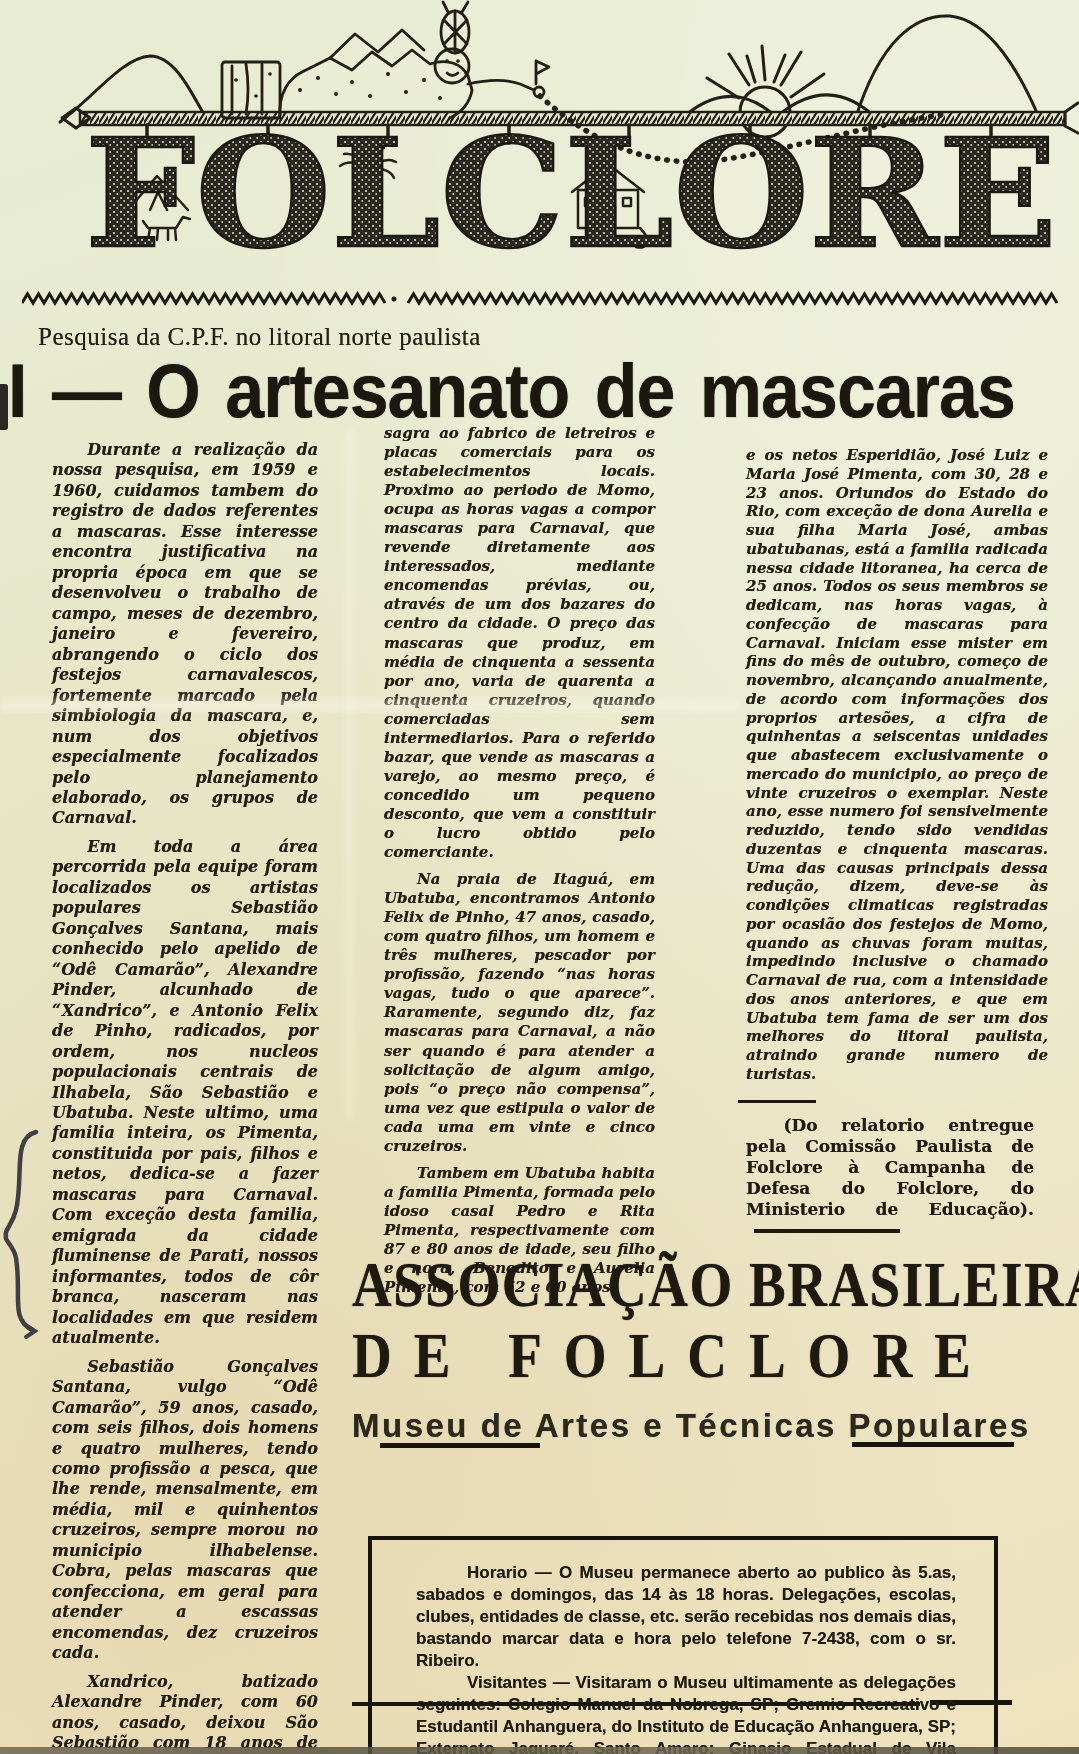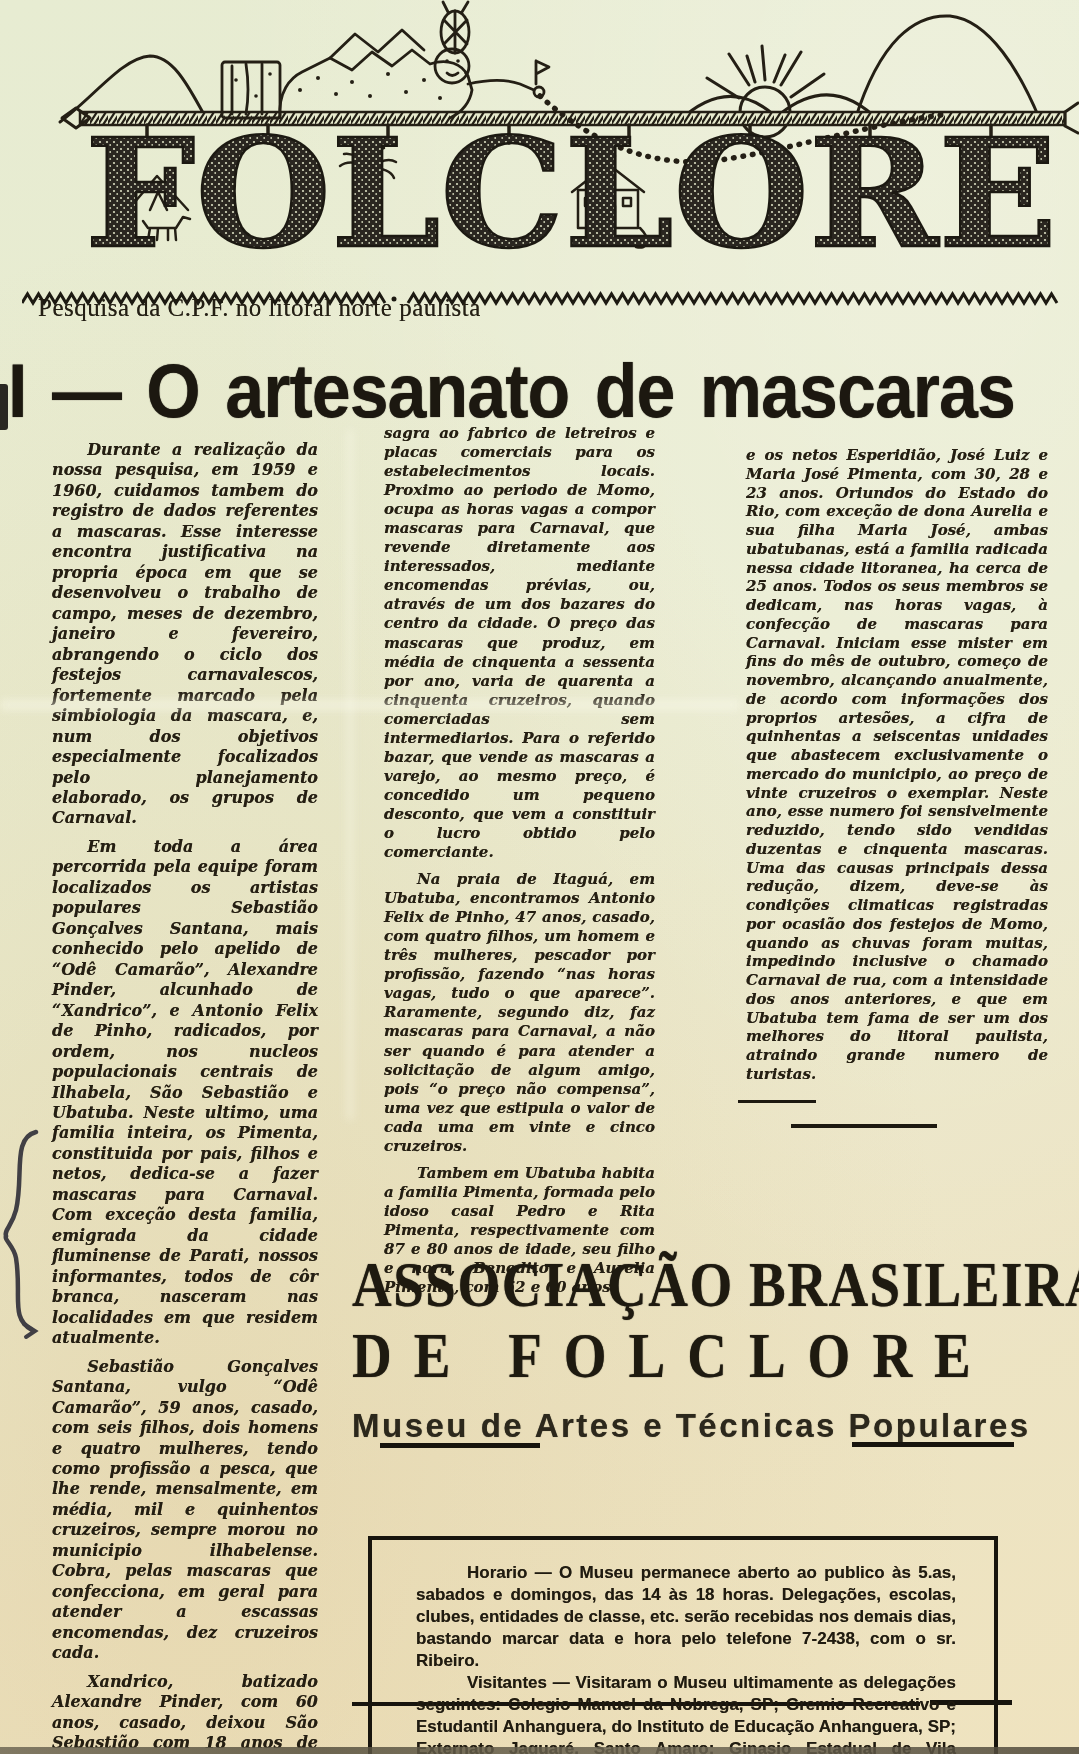--- a/index.html
+++ b/index.html
@@ -13,21 +13,21 @@
     color:#221d13;
     padding-left:16px;
   }
   svg{display:block}
   
   #masthead{position:absolute;left:0;top:0;width:1079px;height:255px}
   
   #zigzag{position:absolute;left:22px;top:290px;width:1040px;height:20px}
   
   .kicker{
-    position:absolute;left:38px;top:293px;
+    position:absolute;left:38px;top:322px;
     font:500 25px/1.2 "Liberation Serif", serif;
     letter-spacing:.5px;color:#241f14;
     text-shadow:0 0 .6px rgba(30,26,18,.7);
   }
   .headline{
     position:absolute;left:8px;top:352px;width:1066px;
     font:bold 70px/1.05 "Liberation Sans", sans-serif;
     letter-spacing:-1px;word-spacing:7px;color:#1c1810;
     transform:scaleY(1.08);transform-origin:top left;
     white-space:nowrap;
@@ -200,21 +200,21 @@
 
   <div id="col2" class="col">
     <p class="cont">sagra ao fabrico de letreiros e placas comerciais para os estabelecimentos locais. Proximo ao periodo de Momo, ocupa as horas vagas a compor mascaras para Carnaval, que revende diretamente aos interessados, mediante encomendas prévias, ou, através de um dos bazares do centro da cidade. O preço das mascaras que produz, em média de cinquenta a sessenta por ano, varia de quarenta a cinquenta cruzeiros, quando comerciadas sem intermediarios. Para o referido bazar, que vende as mascaras a varejo, ao mesmo preço, é concedido um pequeno desconto, que vem a constituir o lucro obtido pelo comerciante.</p>
     <p>Na praia de Itaguá, em Ubatuba, encontramos Antonio Felix de Pinho, 47 anos, casado, com quatro filhos, um homem e três mulheres, pescador por profissão, fazendo “nas horas vagas, tudo o que aparece”. Raramente, segundo diz, faz mascaras para Carnaval, a não ser quando é para atender a solicitação de algum amigo, pois “o preço não compensa”, uma vez que estipula o valor de cada uma em vinte e cinco cruzeiros.</p>
     <p>Tambem em Ubatuba habita a familia Pimenta, formada pelo idoso casal Pedro e Rita Pimenta, respectivamente com 87 e 80 anos de idade, seu filho e nora, Benedito e Aurelia Pimenta, com 62 e 60 anos,</p>
   </div>
 
   <div id="col3" class="col">
     <p class="cont">e os netos Esperidião, José Luiz e Maria José Pimenta, com 30, 28 e 23 anos. Oriundos do Estado do Rio, com exceção de dona Aurelia e sua filha Maria José, ambas ubatubanas, está a familia radicada nessa cidade litoranea, ha cerca de 25 anos. Todos os seus membros se dedicam, nas horas vagas, à confecção de mascaras para Carnaval. Iniciam esse mister em fins do mês de outubro, começo de novembro, alcançando anualmente, de acordo com informações dos proprios artesões, a cifra de quinhentas a seiscentas unidades que abastecem exclusivamente o mercado do municipio, ao preço de vinte cruzeiros o exemplar. Neste ano, esse numero foi sensivelmente reduzido, tendo sido vendidas duzentas e cinquenta mascaras. Uma das causas principais dessa redução, dizem, deve-se às condições climaticas registradas por ocasião dos festejos de Momo, quando as chuvas foram muitas, impedindo inclusive o chamado Carnaval de rua, com a intensidade dos anos anteriores, e que em Ubatuba tem fama de ser um dos melhores do litoral paulista, atraindo grande numero de turistas.</p>
     <div class="credit-rule"></div>
-    <p class="credit"><span class="tail"></span></p>
+    <p class="credit"><span>(Do relatorio entregue pela Comissão Paulista de Folclore à Campanha de Defesa do Folclore, do Ministerio de Educação).</span><span class="tail"></span></p>
   </div>
 
   <svg id="brace" viewBox="0 0 46 214">
     <path d="M 36 4 C 12 10 24 48 16 82 C 12 98 4 102 6 108 C 4 112 14 118 16 130 C 22 168 10 190 32 202" stroke="#2b2a35" stroke-width="4.5" fill="none" stroke-linecap="round"></path>
     <path d="M 24 196 L 35 203 L 26 209" stroke="#2b2a35" stroke-width="4" fill="none" stroke-linecap="round"></path>
   </svg>
 
   <div class="assoc">
     <div class="l1">ASSOCIAÇÃO BRASILEIRA</div>
     <div class="l2">DE FOLCLORE</div>

